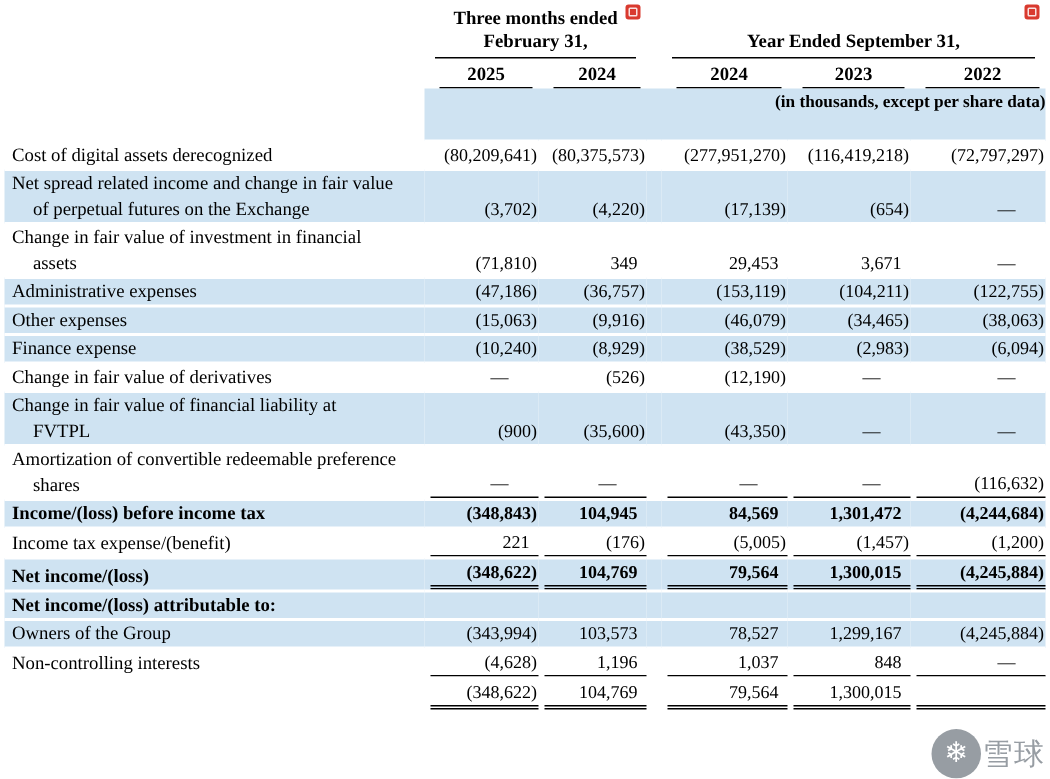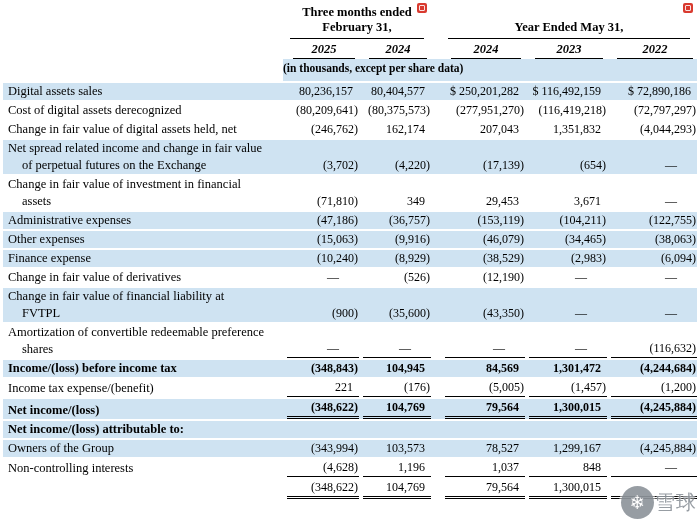--- a/index.html
+++ b/index.html
@@ -36,27 +36,26 @@
     content: ""; position: absolute; inset: 2px;
     border: 1px solid rgba(255,255,255,.85); border-radius: 1px;
   }
   th.yr { padding-top: 2px; }
   .yr-u {
     margin: 0 4px 0 10px;
     text-align: center;
     border-bottom: 1px solid #000;
     padding: 1px 0 1px;
     line-height: 15px;
-    font-style: italic;
   }
   th.units {
     background: var(--stripe, #cfe3f2);
-    text-align: left;
+    text-align: right;
     font-size: 11.5px;
-    padding: 2px 0 6px;
+    padding: 2px 0 18px;
     line-height: 14px;
   }
 
   
   tbody td { border-top: 2px solid #fff; font-size: 12px; vertical-align: bottom; }
   tbody tr.stripe { background: var(--stripe, #cfe3f2); }
   tbody tr.bold { font-weight: bold; margin-top: 17px; }
   td.lbl {
     padding-left: 5px;
     line-height: 17px;
@@ -116,21 +115,21 @@
         <th class="lbl"></th>
         <th class="grp" colspan="2">
           <span class="red-ico"></span>
           <div class="grp-line">Three months ended</div>
           <div class="grp-line">February 31,</div>
           <div class="grp-rule"></div>
         </th>
         <th></th>
         <th class="grp" colspan="3">
           <span class="red-ico"></span>
-          <div class="grp-line">Year Ended May 31,</div>
+          <div class="grp-line">Year Ended September 31,</div>
           <div class="grp-rule"></div>
         </th>
       </tr>
       <tr>
         <th class="lbl"></th>
         <th class="yr">
             <div class="yr-u">2025</div>
           </th>
         <th class="yr">
             <div class="yr-u">2024</div>
@@ -146,75 +145,37 @@
             <div class="yr-u">2022</div>
           </th>
       </tr>
       <tr>
         <th class="lbl"></th>
         <th class="units" colspan="6">(in thousands, except per share data)</th>
       </tr>
     </thead>
 
     <tbody id="tbody">
-        <tr class="stripe">
-          <td class="lbl">Digital assets sales</td>
-          <td class="val">
-            <div class="v">80,236,157</div>
-          </td>
-          <td class="val">
-            <div class="v">80,404,577</div>
-          </td>
-          <td></td>
-          <td class="val">
-            <div class="v">$ 250,201,282</div>
-          </td>
-          <td class="val">
-            <div class="v">$ 116,492,159</div>
-          </td>
-          <td class="val">
-            <div class="v">$ 72,890,186</div>
-          </td>
-        </tr>
         <tr>
           <td class="lbl">Cost of digital assets derecognized</td>
           <td class="val">
             <div class="v neg">(80,209,641)</div>
           </td>
           <td class="val">
             <div class="v neg">(80,375,573)</div>
           </td>
           <td></td>
           <td class="val">
             <div class="v neg">(277,951,270)</div>
           </td>
           <td class="val">
             <div class="v neg">(116,419,218)</div>
           </td>
           <td class="val">
             <div class="v neg">(72,797,297)</div>
-          </td>
-        </tr>
-        <tr>
-          <td class="lbl">Change in fair value of digital assets held, net</td>
-          <td class="val">
-            <div class="v neg">(246,762)</div>
-          </td>
-          <td class="val">
-            <div class="v">162,174</div>
-          </td>
-          <td></td>
-          <td class="val">
-            <div class="v">207,043</div>
-          </td>
-          <td class="val">
-            <div class="v">1,351,832</div>
-          </td>
-          <td class="val">
-            <div class="v neg">(4,044,293)</div>
           </td>
         </tr>
         <tr class="stripe">
           <td class="lbl">
             <div>Net spread related income and change in fair value</div>
             <div class="l2">of perpetual futures on the Exchange</div>
           </td>
           <td class="val">
             <div class="v neg">(3,702)</div>
           </td>

